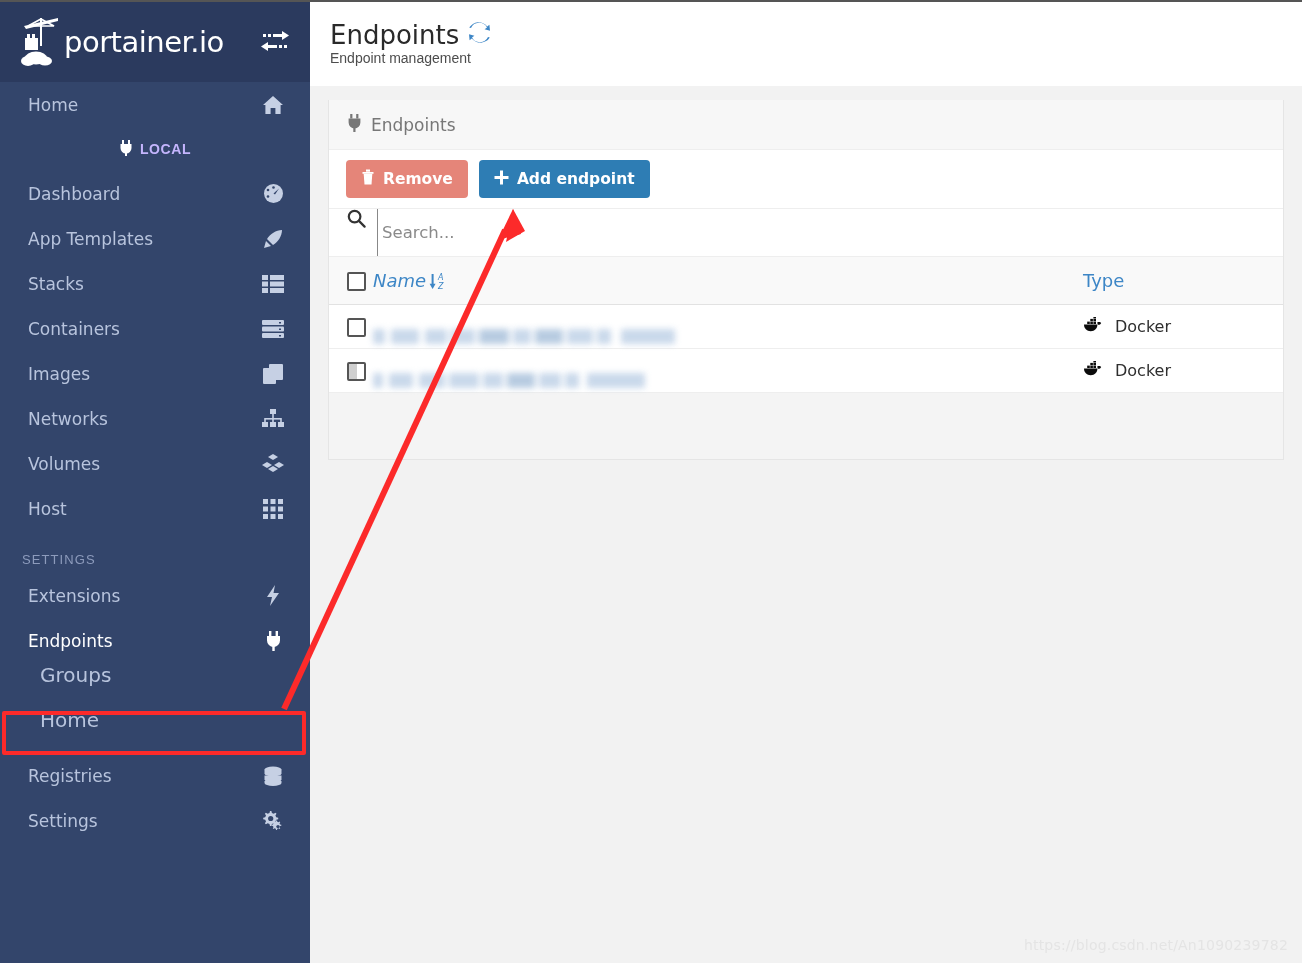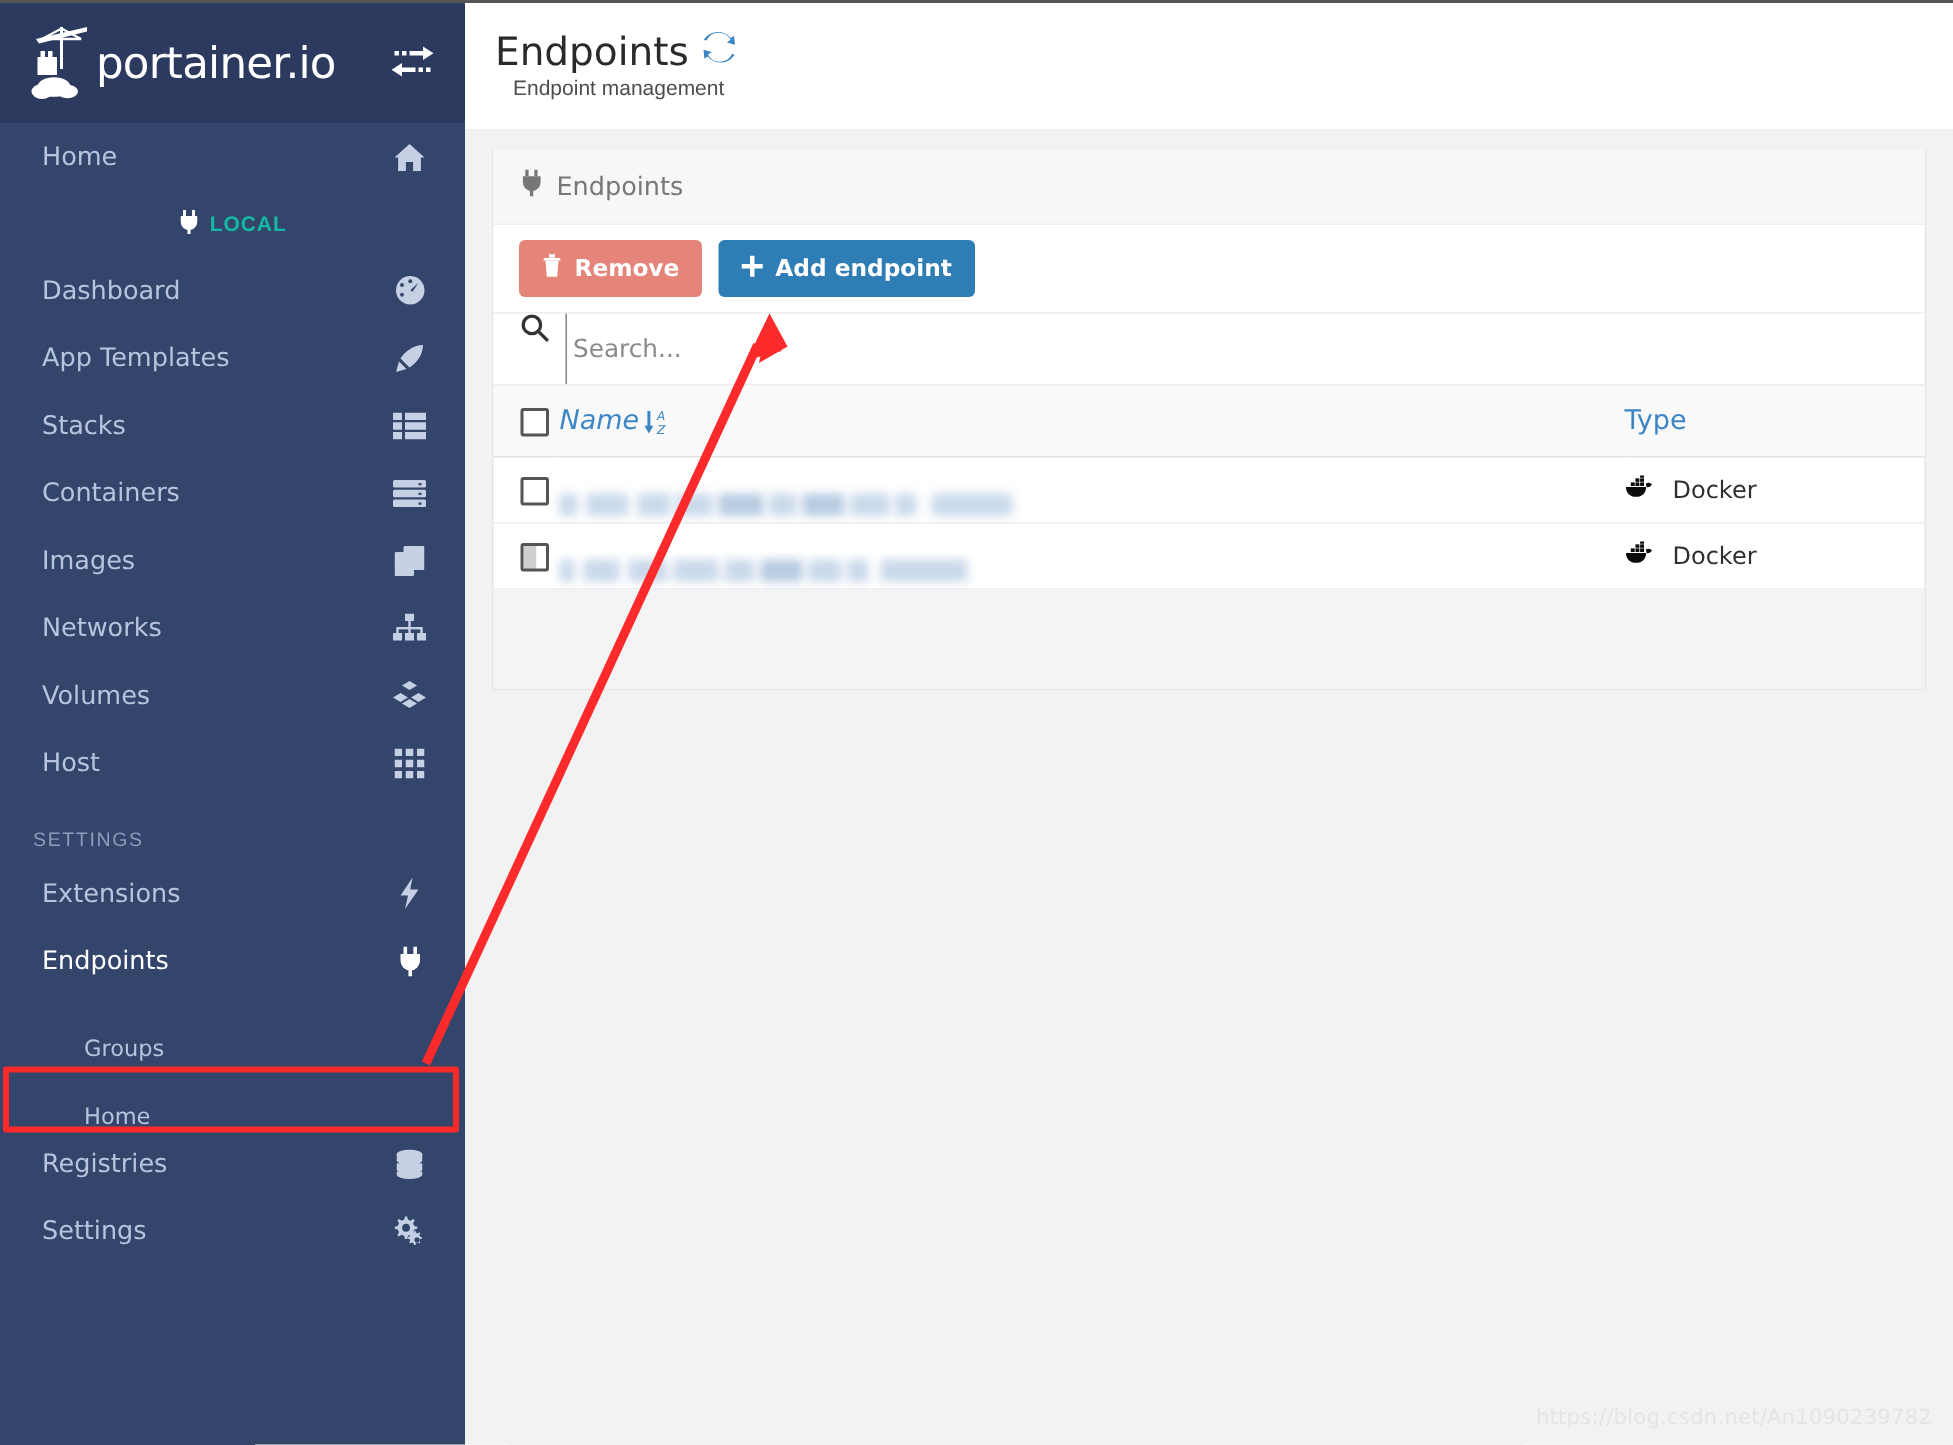--- a/index.html
+++ b/index.html
@@ -62,41 +62,41 @@
   }
   .nav-item.active { background: #33456b; color: #ffffff; }
   .nav-item.active .nav-label { color: #ffffff; }
   .nav-item.active .nav-icon { color: #ffffff; }
 
   .nav-local {
     height: 44px;
     display: flex;
     align-items: center;
     justify-content: center;
-    color: #14b8a6;
+    color: #c4b5fd;
     font-size: 14px;
     font-weight: bold;
     letter-spacing: 0.6px;
     gap: 7px;
   }
   .nav-section {
     height: 42px;
     display: flex; align-items: flex-end;
     padding: 0 0 6px 22px;
     color: #8d9bbc;
     font-size: 13px;
     letter-spacing: 1.1px;
   }
   .nav-sub {
     height: 45px;
     display: flex;
-    align-items: flex-end;
-    padding-left: 56px;
+    align-items: flex-start;
+    padding-left: 40px;
     color: #b8c4dd;
-    font-size: 15px;
+    font-size: 20px;
     font-family: "DejaVu Sans", sans-serif;
   }
 
   .highlight-box {
     position: absolute;
     left: 2px; top: 709px;
     width: 304px; height: 44px;
     border: 4px solid #fc2a2a;
     border-radius: 2px;
     pointer-events: none;
@@ -115,21 +115,21 @@
     left: 20px; top: 18px;
     font-size: 26px;
     color: #2a2a2a;
     font-family: "DejaVu Sans", sans-serif;
     display: flex;
     align-items: center;
     gap: 9px;
   }
   .page-subtitle {
     position: absolute;
-    left: 32px; top: 48px;
+    left: 20px; top: 48px;
     font-size: 14px;
     color: #4d4d4d;
   }
 
   
   .content {
     position: absolute;
     left: 310px; top: 84px;
     width: 992px; height: 879px;
     background: #f2f2f2;

